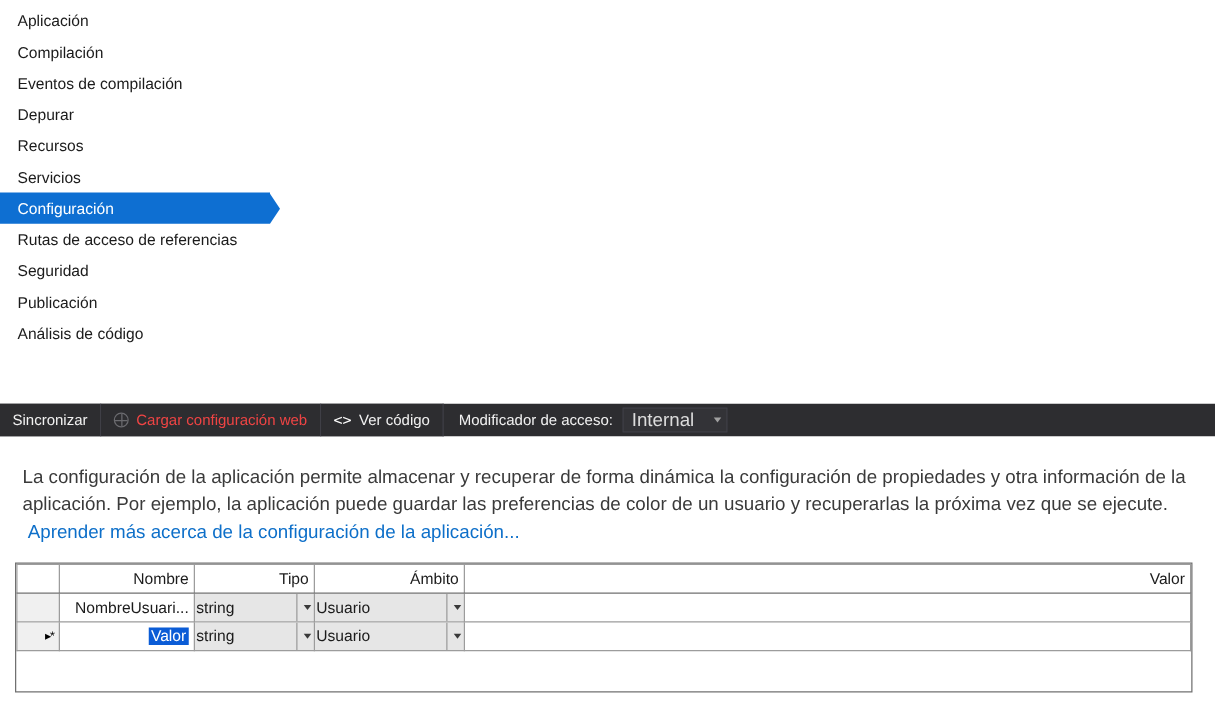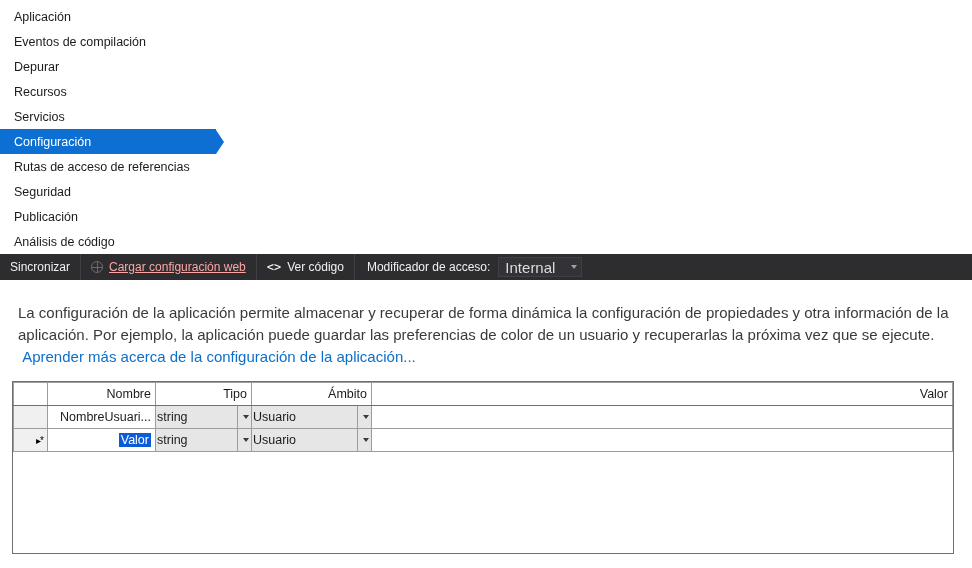--- a/index.html
+++ b/index.html
@@ -55,31 +55,32 @@
     flex-direction: column;
   }
   
   .toolbar {
     height: 26px;
     background: #2d2d30;
     color: #f1f1f1;
     display: flex;
     align-items: stretch;
     font-size: 12px;
+    margin-top: 44px;
   }
   .toolbar-btn {
     display: flex;
     align-items: center;
     padding: 0 10px;
     gap: 6px;
     border-right: 1px solid #3f3f46;
     cursor: pointer;
   }
   .toolbar-btn.plain { background: #2d2d30; }
-  .toolbar-btn.disabled { color: #fca5a5; cursor: default; text-decoration: underline; }
+  .toolbar-btn.disabled { color: #ef4444; cursor: default; }
   .toolbar-label {
     display: flex;
     align-items: center;
     padding: 0 8px 0 12px;
     color: #f1f1f1;
   }
   .toolbar-select {
     display: flex;
     align-items: center;
     padding-right: 8px;
@@ -190,20 +191,23 @@
   .cell-nopad { padding:0 !important; }
 </style>
 </head>
 <body>
 
 <div class="root">
 
   <div class="sidebar">
     <div class="sidebar-item">
         <span>Aplicación</span>
+      </div>
+    <div class="sidebar-item">
+        <span>Compilación</span>
       </div>
     <div class="sidebar-item">
         <span>Eventos de compilación</span>
       </div>
     <div class="sidebar-item">
         <span>Depurar</span>
       </div>
     <div class="sidebar-item">
         <span>Recursos</span>
       </div>

